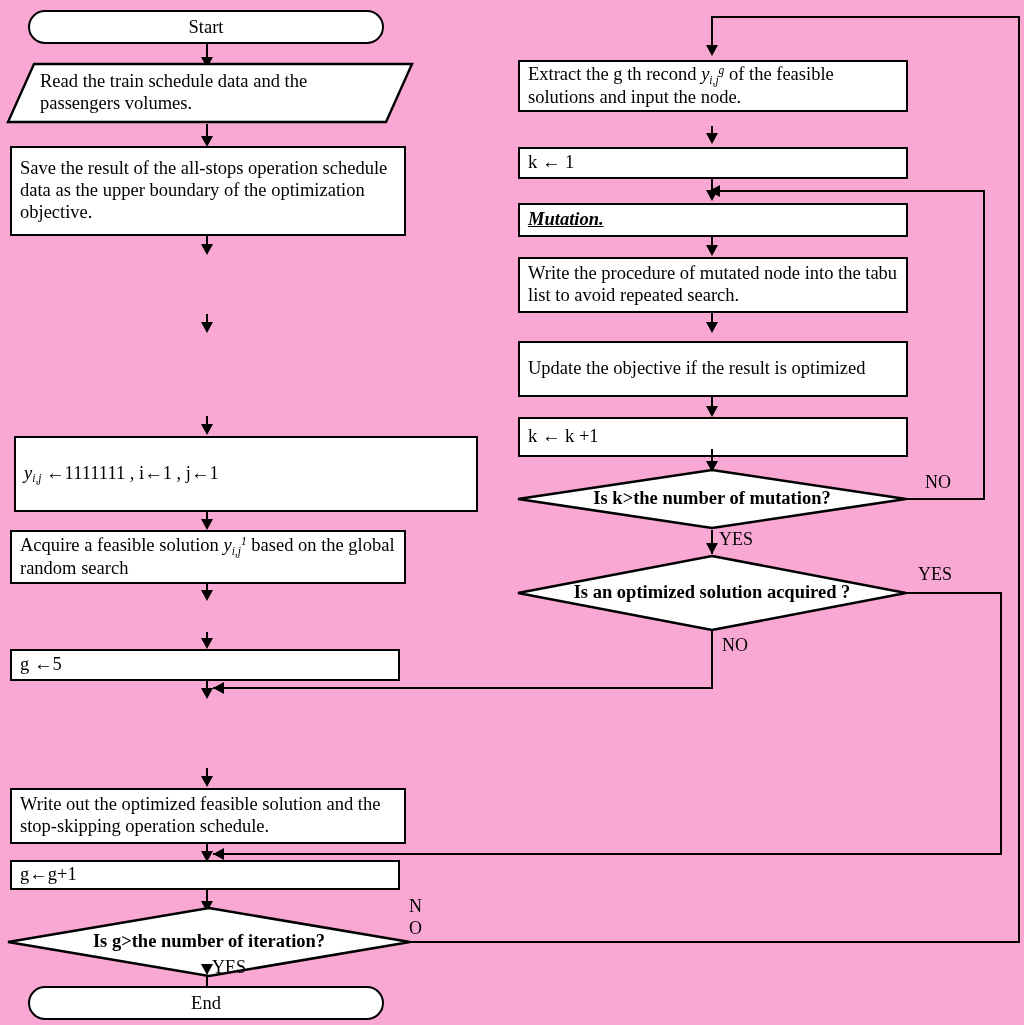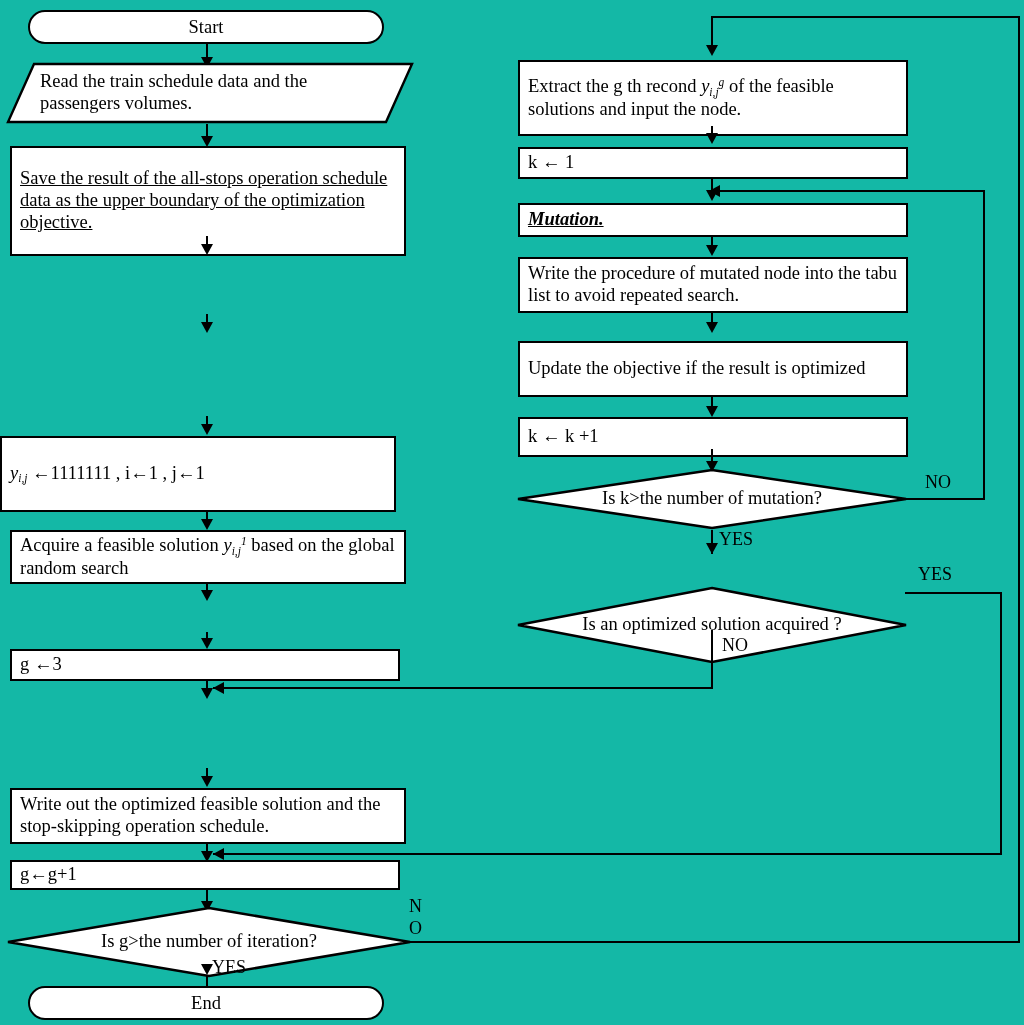--- a/index.html
+++ b/index.html
@@ -1,34 +1,34 @@
 <!DOCTYPE html>
 <html><head>
 <meta charset="utf-8">
 <style>
   html,body{margin:0;padding:0;background:#ffffff;}
   body{font-family:"Liberation Serif","DejaVu Serif",serif;color:#000;}
-  #canvas{position:relative;width:1024px;height:1025px;overflow:hidden;background:#14b8a6;}
+  #canvas{position:relative;width:1024px;height:1025px;overflow:hidden;background:#f9a8d4;}
 
   
   .node{position:absolute;box-sizing:border-box;background:#fff;}
   .proc{border:2px solid #000;display:flex;align-items:center;}
   .proc .txt{padding:0 6px 0 8px;line-height:1.18;width:100%;}
 
   .term{border:2px solid #000;border-radius:22px;display:flex;align-items:center;justify-content:center;}
 
   
   .io{background:transparent;}
   .io .shape{position:absolute;inset:0;}
   .io .txt{position:absolute;inset:0;display:flex;align-items:center;padding-left:34px;padding-right:26px;line-height:1.18;}
 
   
   .dec{background:transparent;}
   .dec .shape{position:absolute;inset:0;}
-  .dec .txt{position:absolute;inset:0;display:flex;align-items:center;justify-content:center;text-align:center;line-height:1.15;padding:0 60px;}
+  .dec .txt{position:absolute;inset:0;display:flex;align-items:center;justify-content:center;text-align:center;line-height:1.15;padding:0 60px;font-weight:bold;}
 
   .t18{font-size:18.5px;}
   .t17{font-size:17.5px;}
   .bi{font-weight:bold;font-style:italic;text-decoration:underline;}
 
   
   .mv{font-style:italic;font-family:"Liberation Serif",serif;}
   .sub{font-size:.62em;vertical-align:-0.28em;font-style:italic;}
   .sup{font-size:.62em;vertical-align:0.55em;font-style:italic;}
 
@@ -57,36 +57,36 @@
   <div class="node io" style="left:6px;top:62px;width:408px;height:62px;">
     <svg class="shape" viewBox="0 0 408 62" preserveAspectRatio="none">
       <polygon points="28,2 406,2 380,60 2,60" fill="#fff" stroke="#000" stroke-width="2.4"></polygon>
     </svg>
     <div class="txt t18">Read the train schedule data and the passengers volumes.</div>
   </div>
 
   <div class="ln lnv" style="left:206px;top:124px;height:16px;"></div>
   <div class="arw arw-d" style="left:201px;top:136px;"></div>
 
-  <div class="node proc" style="left:10px;top:146px;width:396px;height:110px;text-decoration:underline;">
+  <div class="node proc" style="left:10px;top:146px;width:396px;height:90px;">
     <div class="txt t18">Save the result of the all-stops operation schedule data as the upper boundary of the optimization objective.</div>
   </div>
 
   <div class="ln lnv" style="left:206px;top:236px;height:13px;"></div>
   <div class="arw arw-d" style="left:201px;top:244px;"></div>
 
 
   <div class="ln lnv" style="left:206px;top:314px;height:13px;"></div>
   <div class="arw arw-d" style="left:201px;top:322px;"></div>
 
 
   <div class="ln lnv" style="left:206px;top:416px;height:13px;"></div>
   <div class="arw arw-d" style="left:201px;top:424px;"></div>
 
-  <div class="node proc" style="left:0;top:436px;width:396px;height:76px;">
+  <div class="node proc" style="left:14px;top:436px;width:464px;height:76px;">
     <div class="txt t18">
       <span class="mv">y</span><span class="sub">i,j</span><span> ←1111111 ,  i←1 , j←1</span>
     </div>
   </div>
 
   <div class="ln lnv" style="left:206px;top:512px;height:12px;"></div>
   <div class="arw arw-d" style="left:201px;top:519px;"></div>
 
   <div class="node proc" style="left:10px;top:530px;width:396px;height:54px;">
     <div class="txt t18">
@@ -95,21 +95,21 @@
   </div>
 
   <div class="ln lnv" style="left:206px;top:584px;height:11px;"></div>
   <div class="arw arw-d" style="left:201px;top:590px;"></div>
 
 
   <div class="ln lnv" style="left:206px;top:632px;height:11px;"></div>
   <div class="arw arw-d" style="left:201px;top:638px;"></div>
 
   <div class="node proc" style="left:10px;top:649px;width:390px;height:32px;">
-    <div class="txt t18">g ←3</div>
+    <div class="txt t18">g ←5</div>
   </div>
 
   <div class="ln lnv" style="left:206px;top:681px;height:14px;"></div>
   <div class="arw arw-d" style="left:201px;top:688px;"></div>
 
 
   <div class="ln lnv" style="left:206px;top:768px;height:13px;"></div>
   <div class="arw arw-d" style="left:201px;top:776px;"></div>
 
   <div class="node proc" style="left:10px;top:788px;width:396px;height:56px;">
@@ -137,21 +137,21 @@
   <div class="arw arw-d" style="left:201px;top:964px;"></div>
   <div class="lbl" style="left:212px;top:958px;">YES</div>
 
   <div class="node term t18" style="left:28px;top:986px;width:356px;height:34px;">
     <span>End</span>
   </div>
 
   <div class="lbl" style="left:409px;top:897px;">N</div>
   <div class="lbl" style="left:409px;top:919px;">O</div>
 
-  <div class="node proc" style="left:518px;top:60px;width:390px;height:76px;">
+  <div class="node proc" style="left:518px;top:60px;width:390px;height:52px;">
     <div class="txt t18">
       <span>Extract the g th recond </span><span class="mv">y</span><span class="sub">i,j</span><span class="sup">g</span><span> of the feasible solutions and input the node.</span>
     </div>
   </div>
 
   <div class="ln lnv" style="left:711px;top:126px;height:12px;"></div>
   <div class="arw arw-d" style="left:706px;top:133px;"></div>
 
   <div class="node proc" style="left:518px;top:147px;width:390px;height:32px;">
     <div class="txt t18">k ← 1</div>
@@ -194,21 +194,21 @@
     </svg>
     <div class="txt t18" style="padding:0 34px;">Is k&gt;the number of mutation?</div>
   </div>
 
   <div class="lbl" style="left:925px;top:473px;">NO</div>
 
   <div class="ln lnv" style="left:711px;top:530px;height:24px;"></div>
   <div class="arw arw-d" style="left:706px;top:543px;"></div>
   <div class="lbl" style="left:719px;top:530px;">YES</div>
 
-  <div class="node dec" style="left:516px;top:586px;width:392px;height:78px;">
+  <div class="node dec" style="left:516px;top:554px;width:392px;height:78px;">
     <svg class="shape" viewBox="0 0 392 78" preserveAspectRatio="none">
       <polygon points="196,2 390,39 196,76 2,39" fill="#fff" stroke="#000" stroke-width="2.6"></polygon>
     </svg>
     <div class="txt t18" style="padding:0 56px;">Is an  optimized solution acquired ?</div>
   </div>
 
   <div class="lbl" style="left:918px;top:565px;">YES</div>
   <div class="lbl" style="left:722px;top:636px;">NO</div>
 
   <div class="ln lnv" style="left:711px;top:630px;height:59px;"></div>

